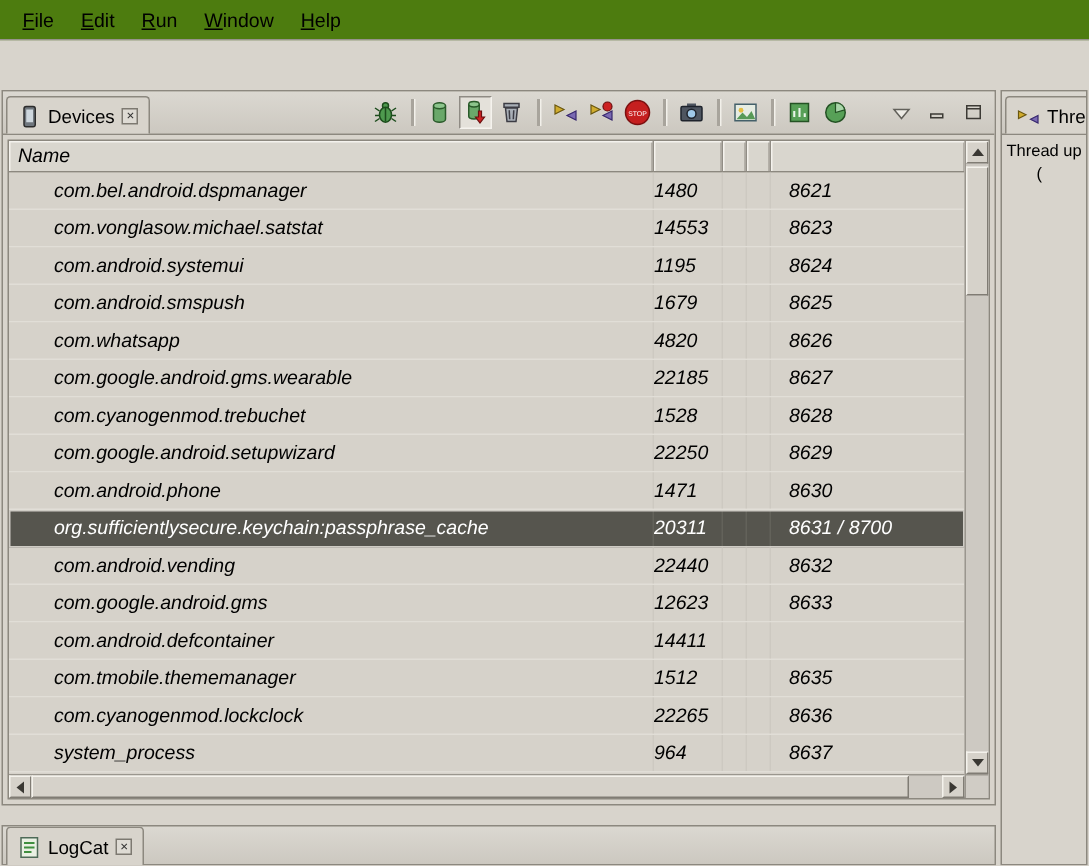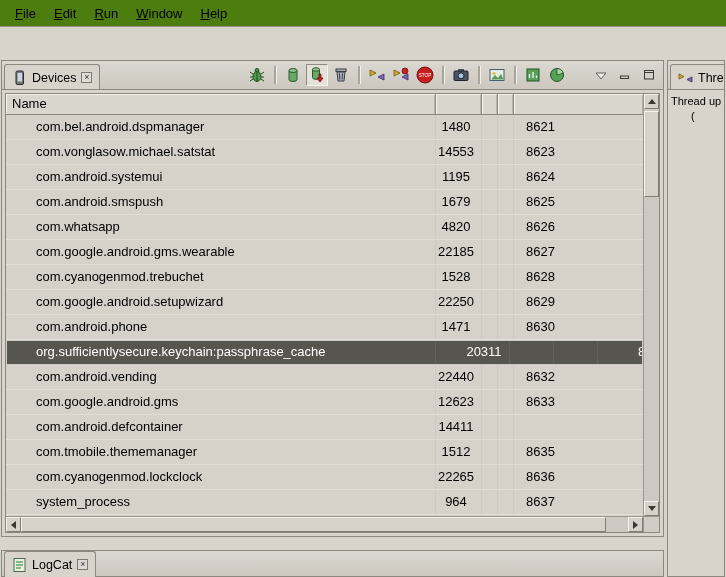--- a/index.html
+++ b/index.html
@@ -62,21 +62,21 @@
   .tbtn.pressed { background:#e4e1da; border-color:#8f8b84 #f5f3ee #f5f3ee #8f8b84; }
   .tsep { width:2px; height:18px; margin:0 4px; background:#a8a49c; box-shadow:1px 0 0 #f2f0ea; }
   .tgap { width:18px; }
 
   
   #table-wrap {
     flex:1; margin:3px; border:1px solid #8c887f; background:#d6d2ca;
     display:grid; grid-template-columns:1fr 16px; grid-template-rows:1fr 16px;
     overflow:hidden;
   }
-  #table-main { grid-column:1; grid-row:1; display:flex; flex-direction:column; overflow:hidden; }
+  #table-main { grid-column:1; grid-row:1; display:flex; flex-direction:column; overflow:hidden;font-style:italic; }
   .thead { display:flex; height:21px; flex-shrink:0; }
   .hcell {
     background:#d9d6ce;
     border-right:1px solid #918d85; border-bottom:1px solid #8c887f;
     box-shadow:inset 1px 1px 0 #f4f2ed, inset -1px 0 0 #b4b0a8;
     font-size:13px; line-height:20px; padding-left:6px;
     overflow:hidden; white-space:nowrap; flex-shrink:0;
   }
   .hcell.col-name { width:430px; }
   .hcell.col-pid  { width:46px; }
@@ -84,25 +84,25 @@
   .hcell.col-s2   { width:16px; }
   .hcell.col-port { flex:1; border-right:none; }
 
   #tbody { flex:1; overflow:hidden; }
   .trow { display:flex; height:25px; border-bottom:1px solid #e1ded7; background:#d6d2ca; }
   .tcell {
     line-height:24px; font-size:13px; white-space:nowrap; overflow:hidden;
     border-right:1px solid #cdc9c1; flex-shrink:0;
   }
   .tcell.col-name { width:430px; padding-left:30px; }
-  .tcell.col-pid  { width:46px; text-align:center; padding-right:5px; }
+  .tcell.col-pid  { width:46px; text-align:left; padding-right:5px; }
   .tcell.col-s1   { width:16px; }
   .tcell.col-s2   { width:16px; }
   .tcell.col-port { flex:1; padding-left:12px; border-right:none; }
-  .trow.selected { background:#56554e; color:#fff; border-bottom-color:#56554e; outline:1px solid #cfccc5; outline-offset:-1px;gap:28px; }
+  .trow.selected { background:#56554e; color:#fff; border-bottom-color:#56554e; outline:1px solid #cfccc5; outline-offset:-1px; }
   .trow.selected .tcell { border-right-color:#63625a; }
 
   
   .raised { background:#d6d2ca; border:1px solid; border-color:#f4f2ec #807c74 #807c74 #f4f2ec; }
   #vscroll { grid-column:2; grid-row:1; background:#cdc9c2; border-left:1px solid #9a968e; position:relative; }
   .sbtn { position:absolute; left:0; width:15px; height:15px; display:flex; align-items:center; justify-content:center; }
   #vs-up { top:0; }
   #vs-down { bottom:0; }
   #vs-thumb { position:absolute; top:17px; left:0; width:15px; height:86px; }
   #hscroll { grid-column:1; grid-row:2; background:#cdc9c2; border-top:1px solid #9a968e; display:flex; position:relative; }

